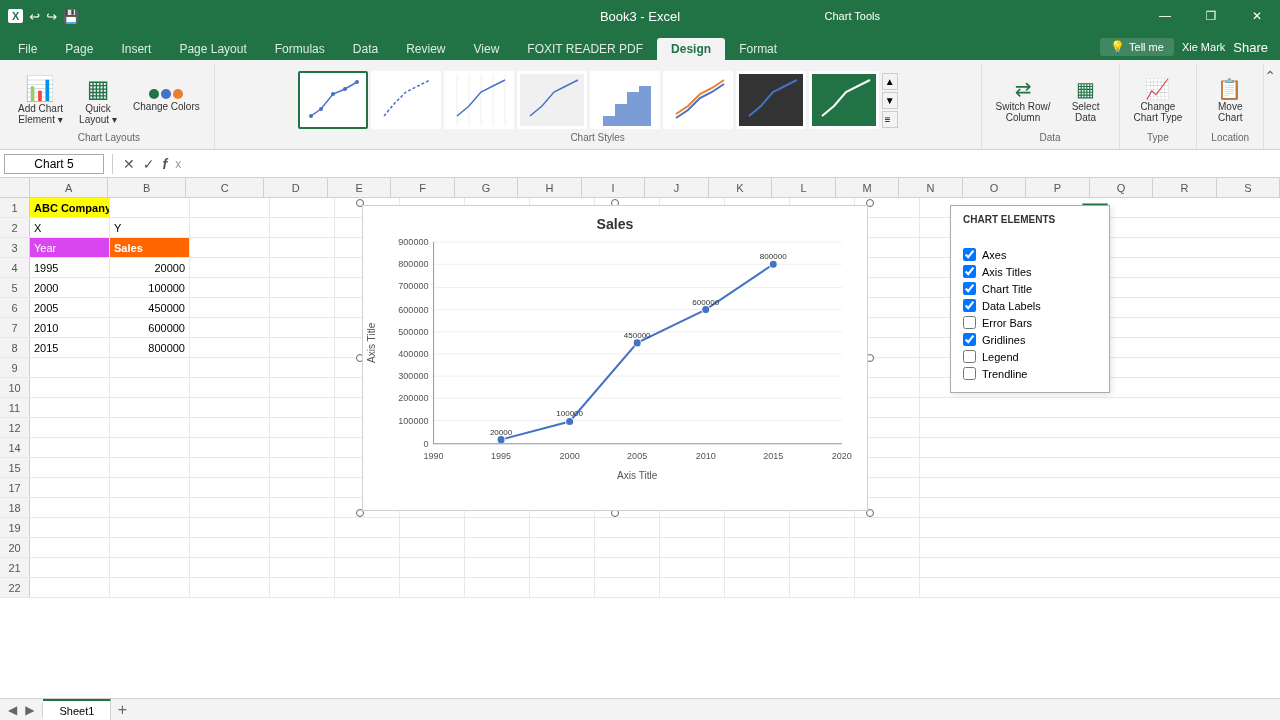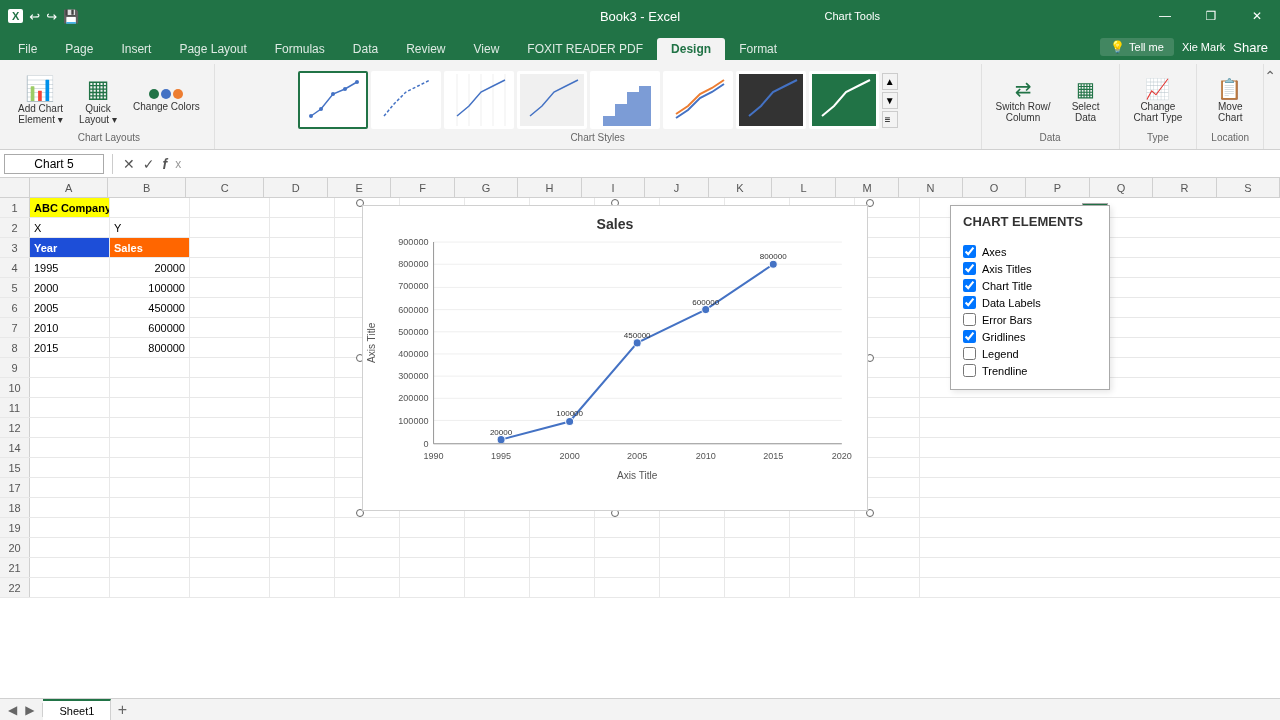--- a/index.html
+++ b/index.html
@@ -186,39 +186,39 @@
       white-space: nowrap;
       cursor: cell;
     }
     .cell.col-a { width: 80px; min-width: 80px; }
     .cell.col-b { width: 80px; min-width: 80px; }
     .cell.col-c { width: 80px; min-width: 80px; }
     .cell.col-rest { width: 65px; min-width: 65px; }
 
     
     .cell.header-company { background: #ffff00; font-weight: bold; color: #000; }
-    .cell.header-year { background: #1d4ed8; color: #fff; font-weight: bold; }
+    .cell.header-year { background: #d946ef; color: #fff; font-weight: normal; }
     .cell.header-sales { background: #ff6600; color: #fff; font-weight: bold; }
     .cell.num-right { justify-content: flex-end; }
 
     
     .chart-elements-panel {
       position: absolute;
       right: 160px;
       top: 2px;
       background: #fff;
       border: 1px solid #aaa;
       padding: 8px 12px;
       min-width: 160px;
       box-shadow: 2px 2px 6px rgba(0,0,0,0.1);
     }
     .panel-title {
       font-weight: bold;
-      font-size: 13px;
-      margin-bottom: 16px;
+      font-size: 10px;
+      margin-bottom: 23px;
       color: #333;
     }
     .panel-item {
       display: flex;
       align-items: center;
       gap: 6px;
       margin-bottom: 4px;
       font-size: 11px;
     }
     .panel-item input[type=checkbox] { cursor: pointer; }

